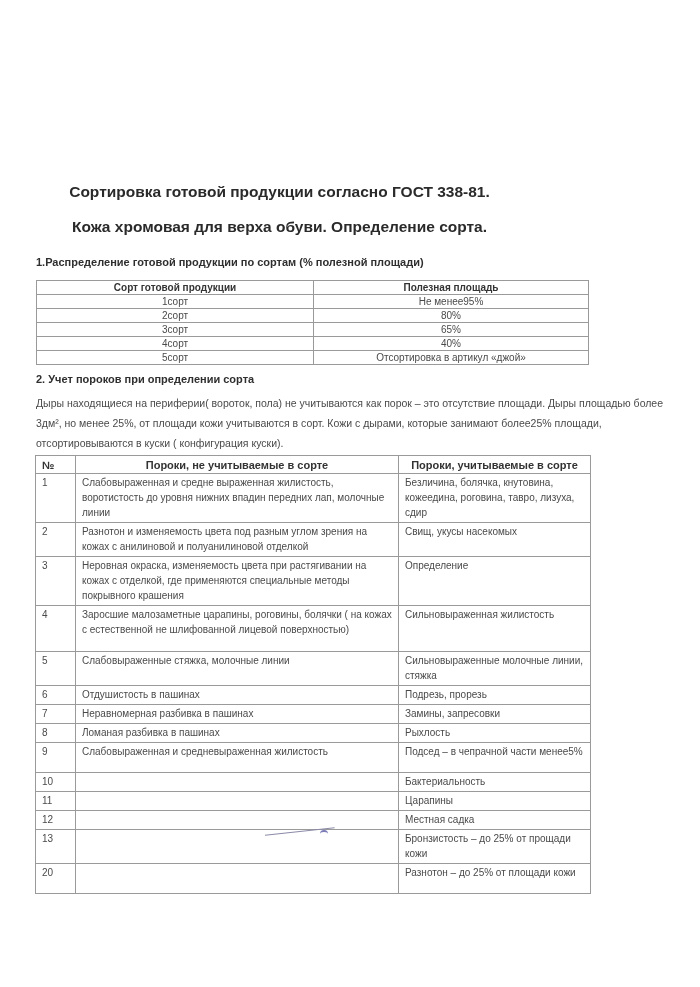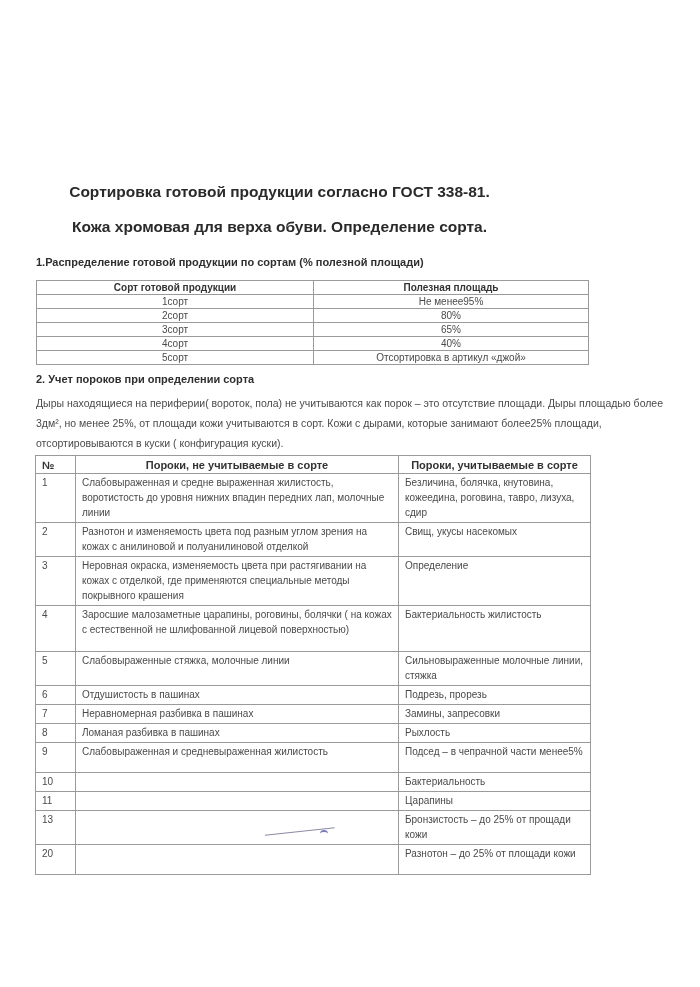--- a/index.html
+++ b/index.html
@@ -102,21 +102,21 @@
         <td>Свищ, укусы насекомых</td>
       </tr>
       <tr style="height: 46px;">
         <td class="cn">3</td>
         <td class="ca">Неровная окраска, изменяемость цвета при растягивании на кожах с отделкой, где применяются специальные методы покрывного крашения</td>
         <td>Определение</td>
       </tr>
       <tr style="height: 46px;">
         <td class="cn">4</td>
         <td class="ca">Заросшие малозаметные царапины, роговины, болячки   ( на кожах с естественной не шлифованной лицевой поверхностью)</td>
-        <td>Бактериальность жилистость</td>
+        <td>Сильновыраженная жилистость</td>
       </tr>
       <tr style="height: 30px;">
         <td class="cn">5</td>
         <td class="ca">Слабовыраженные стяжка, молочные линии</td>
         <td>Сильновыраженные молочные линии, стяжка</td>
       </tr>
       <tr style="height: 15px;">
         <td class="cn">6</td>
         <td class="ca">Отдушистость в пашинах</td>
         <td>Подрезь, прорезь</td>
@@ -139,20 +139,25 @@
       <tr style="height: 15px;">
         <td class="cn">10</td>
         <td class="ca"></td>
         <td>Бактериальность</td>
       </tr>
       <tr style="height: 15px;">
         <td class="cn">11</td>
         <td class="ca"></td>
         <td>Царапины</td>
       </tr>
+      <tr style="height: 15px;">
+        <td class="cn">12</td>
+        <td class="ca"></td>
+        <td>Местная садка</td>
+      </tr>
       <tr style="height: 30px;">
         <td class="cn">13</td>
         <td class="ca"></td>
         <td>Бронзистость – до 25% от прощади кожи</td>
       </tr>
       <tr style="height: 30px;">
         <td class="cn">20</td>
         <td class="ca"></td>
         <td>Разнотон – до 25% от площади кожи</td>
       </tr>

